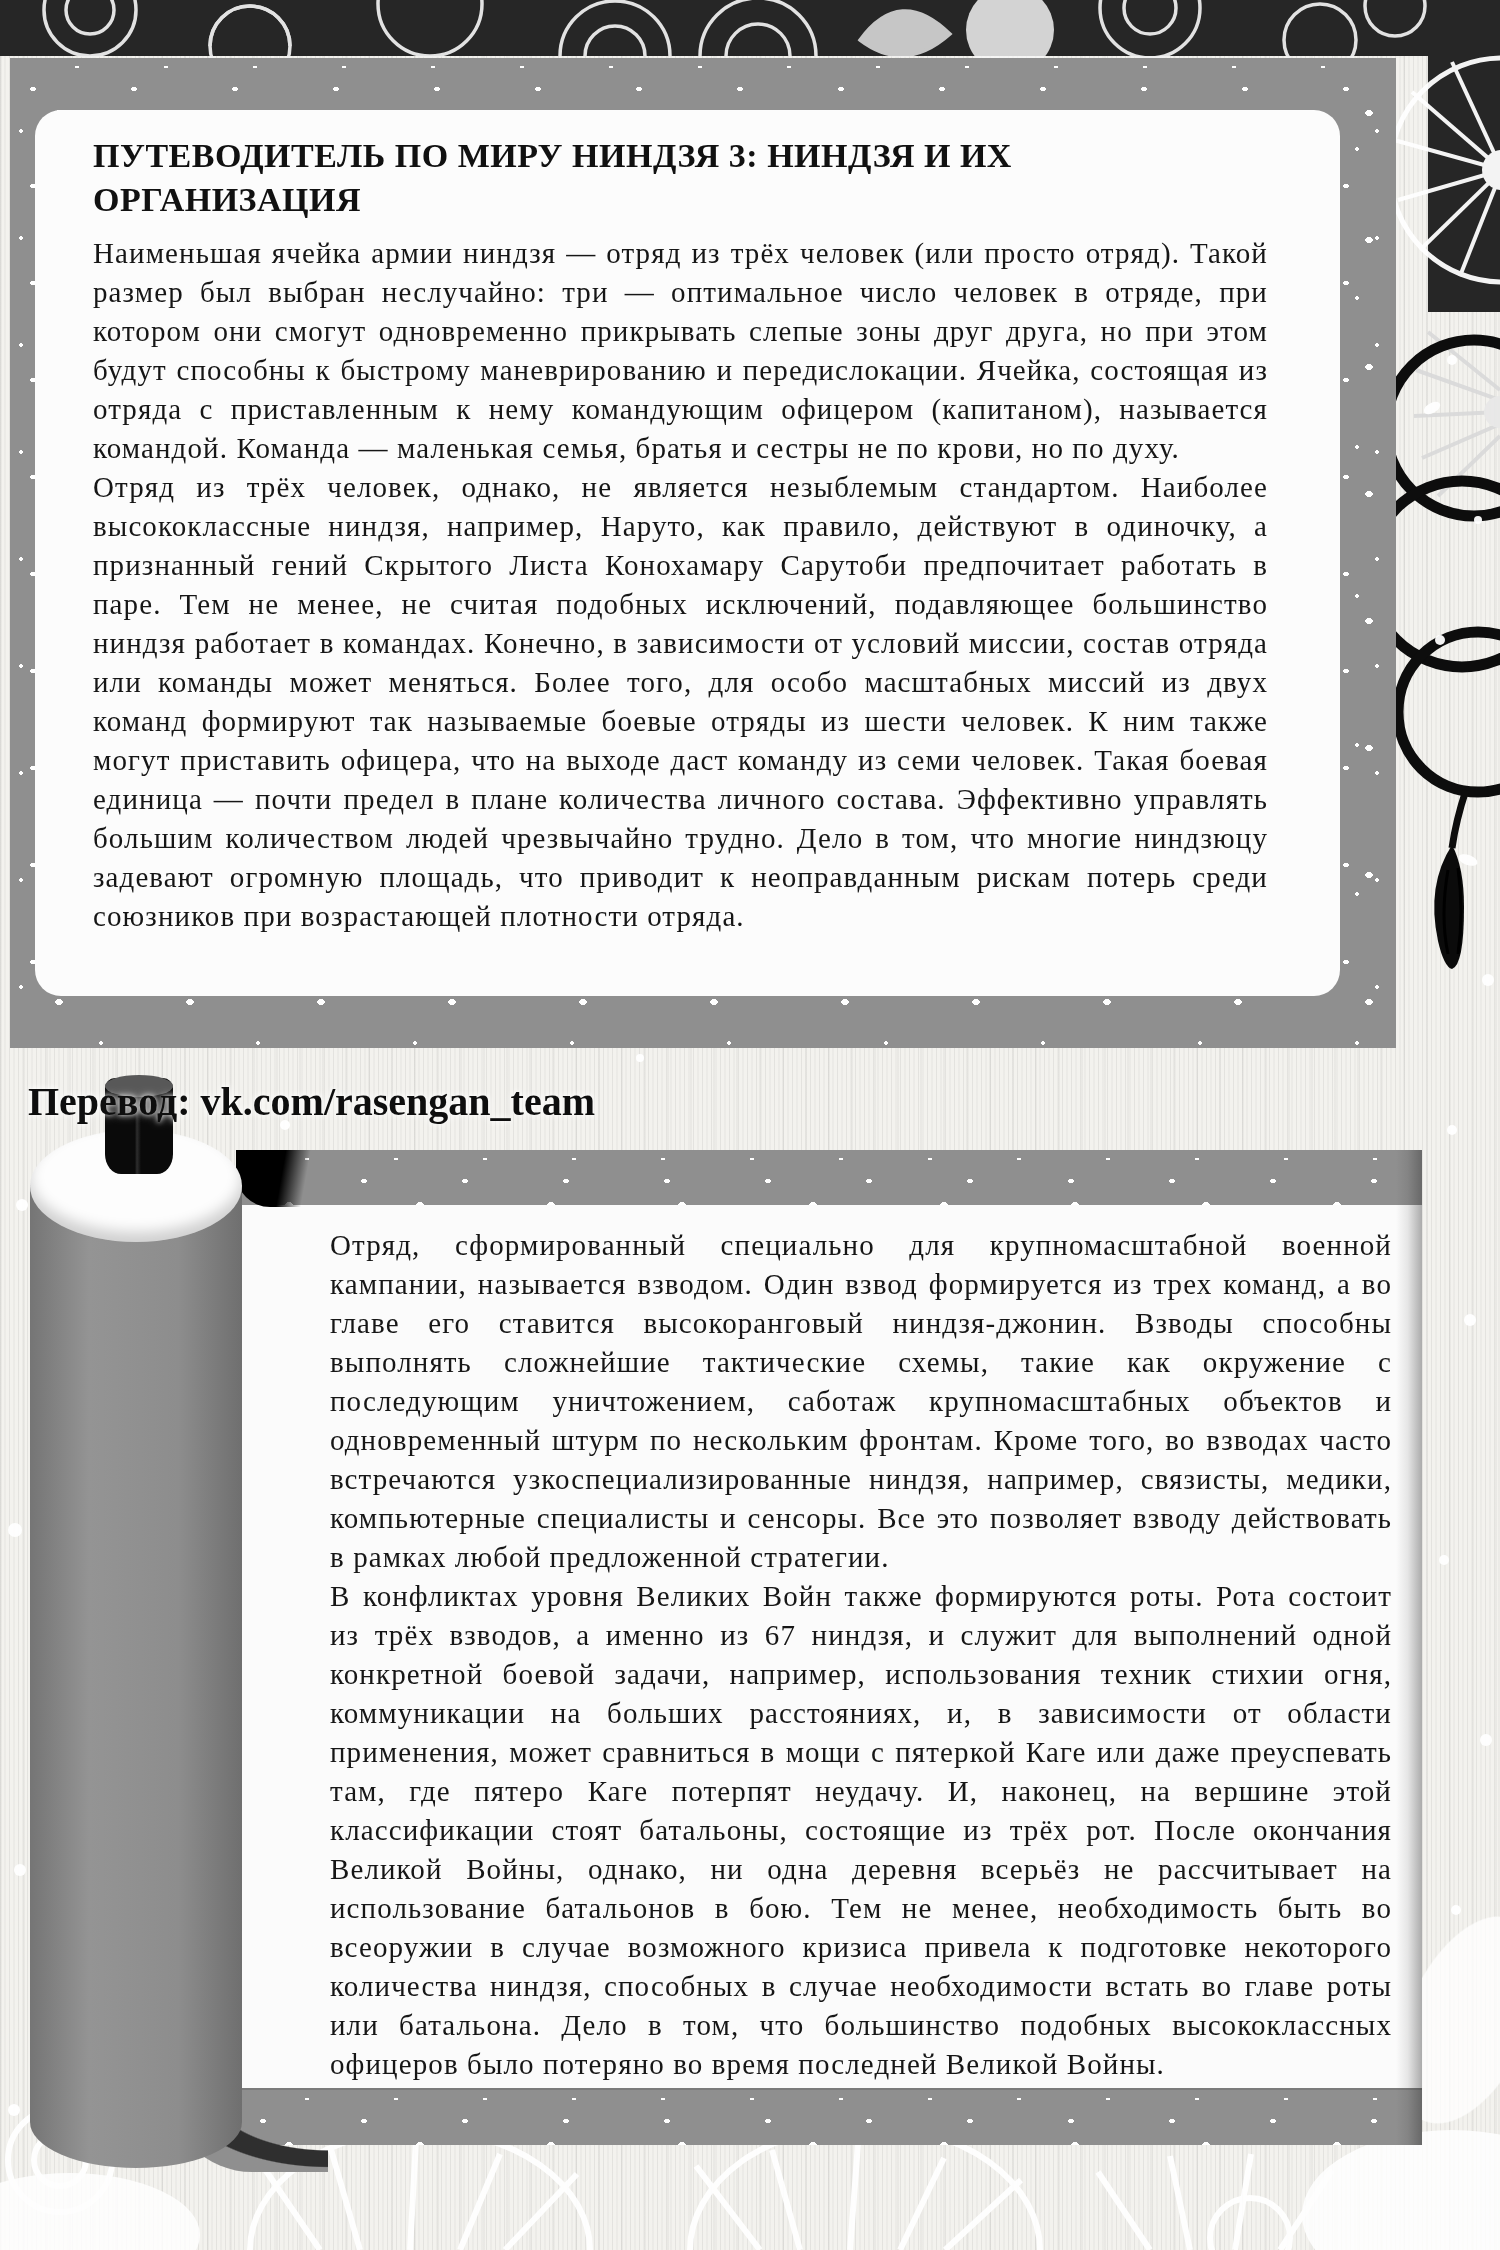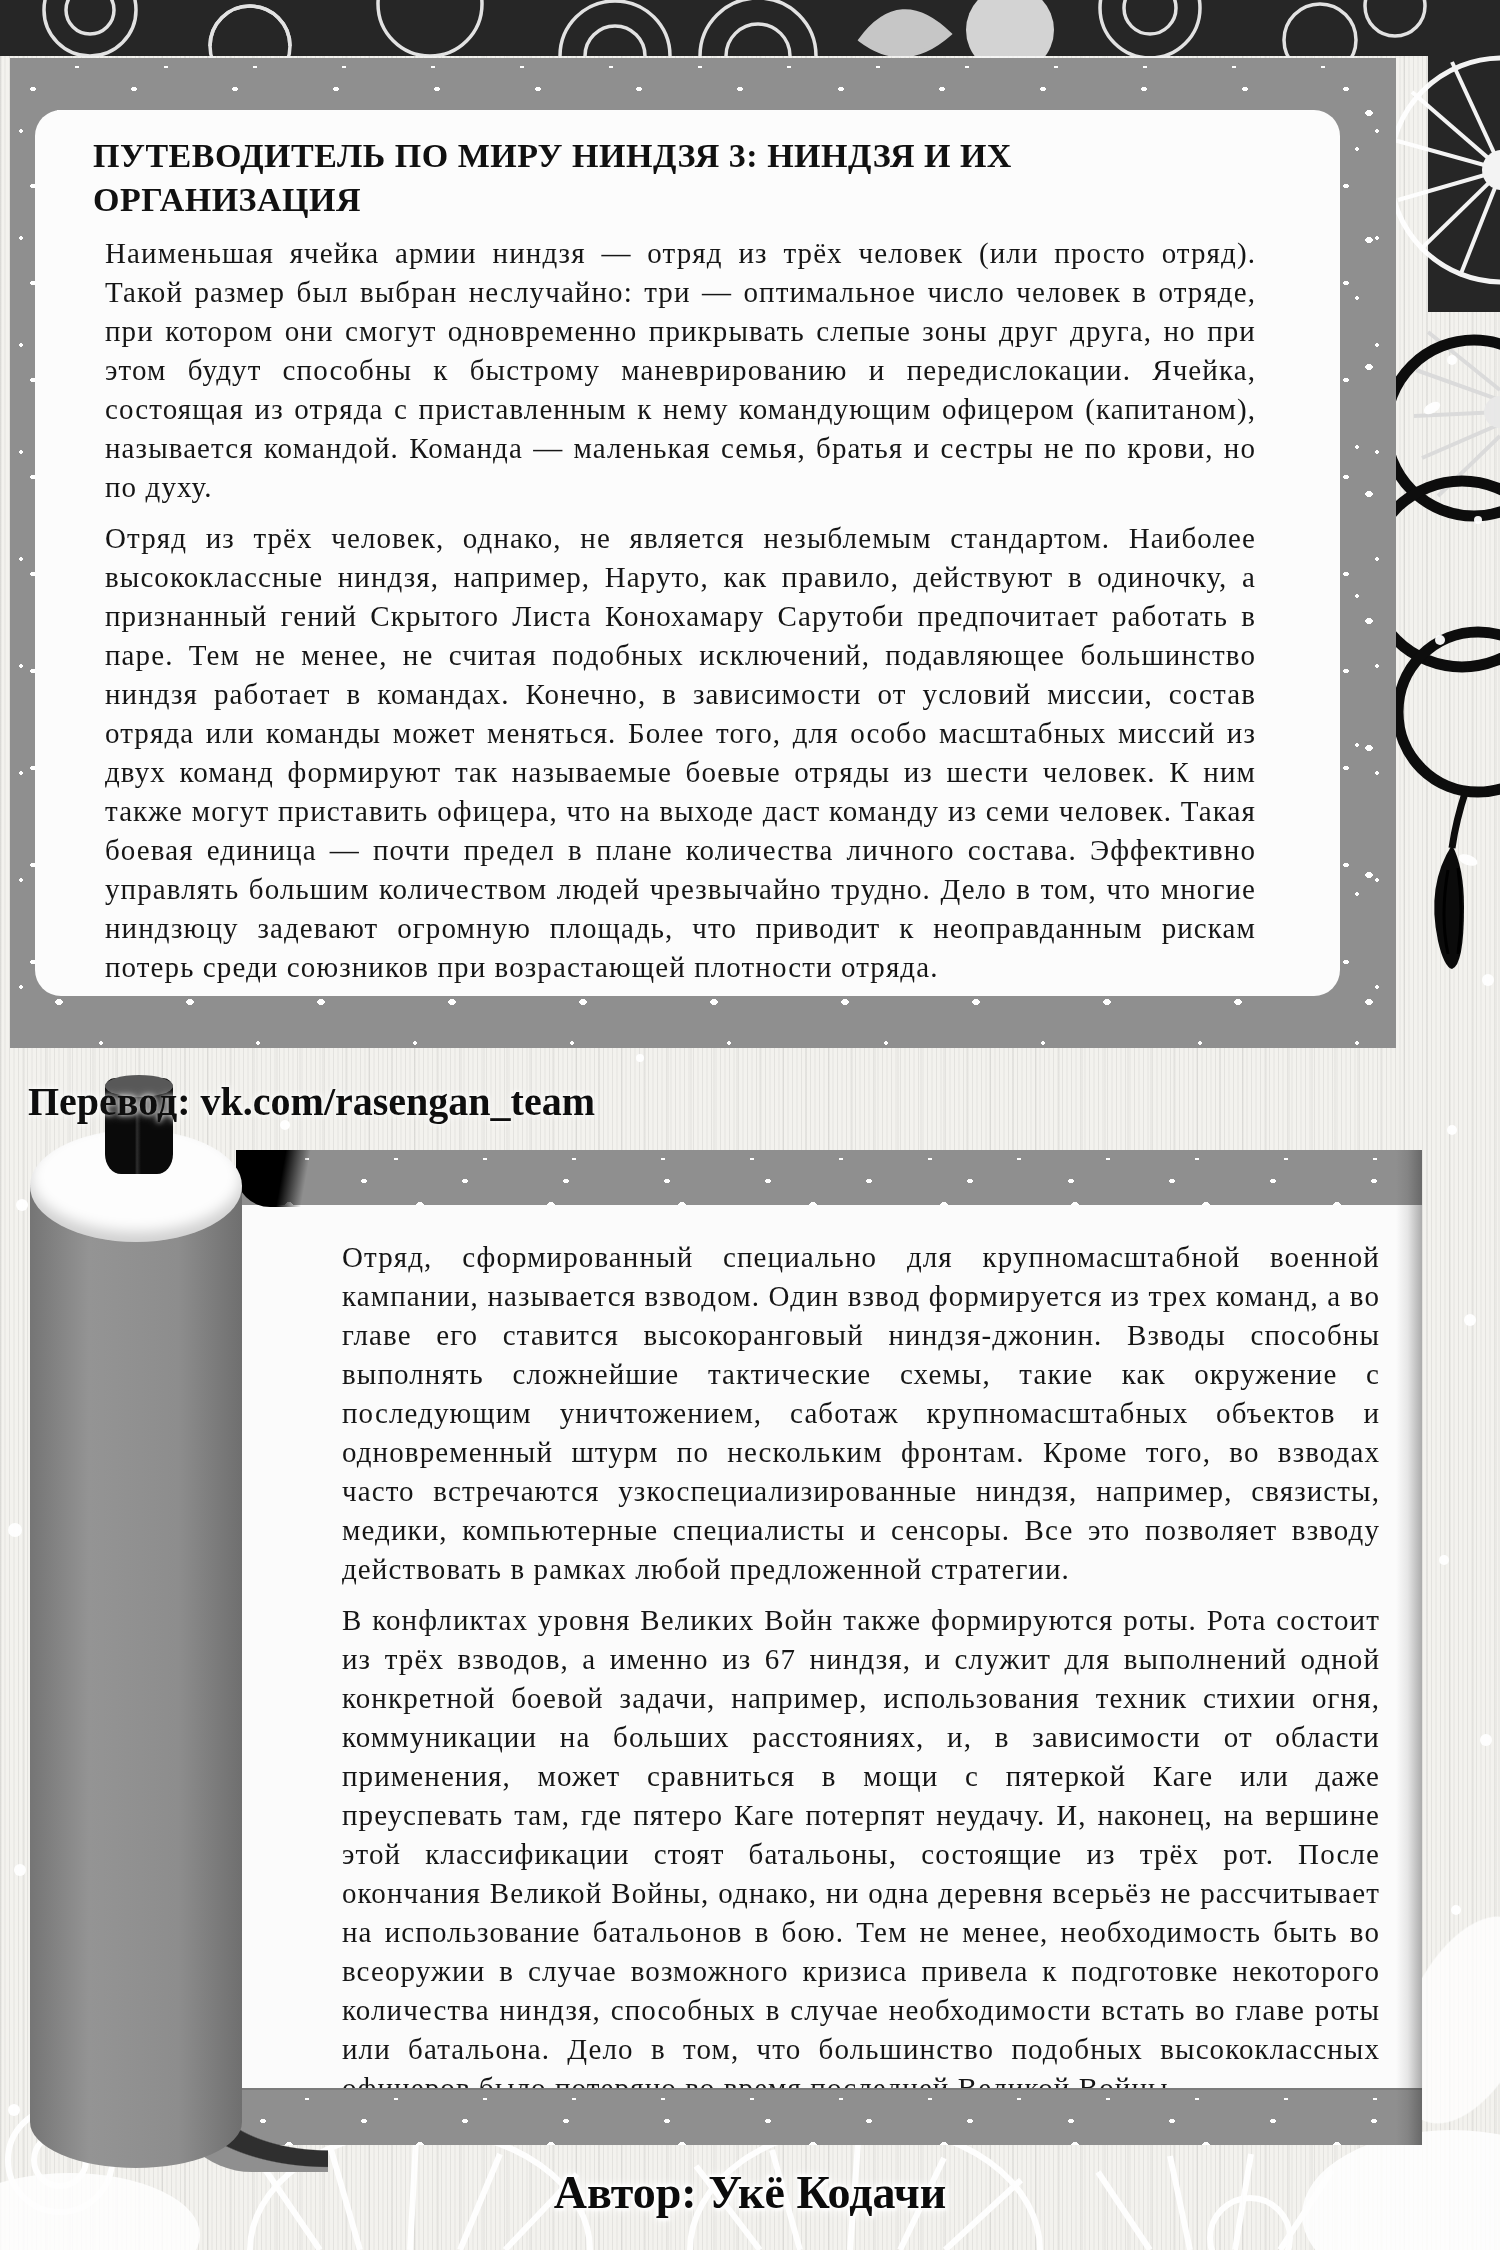--- a/index.html
+++ b/index.html
@@ -27,21 +27,21 @@
     background-color:#8f8f8f;
   }
   .whitebox{
     position:absolute; left:25px; top:52px; right:56px; bottom:52px;
     background:#fcfcfc; padding:24px 72px 0 58px; box-sizing:border-box;border-radius:26px;
   }
   .box-title{
     margin:0 0 12px 0; font-size:34px; font-weight:700; letter-spacing:.5px; line-height:44px; color:#111;
   }
   .body-text p{
-    margin:12px; font-size:29px; line-height:39px; letter-spacing:1.1px;
+    margin:0; font-size:29px; line-height:39px; letter-spacing:1.1px;
     text-align:justify; text-align-last:left;
   }
   
   .credit-translator{
     position:absolute; z-index:3; left:0; top:1078px; width:100%; text-align:left;
     font-size:40px; font-weight:700; color:#0e0e0e;
     text-shadow:0 0 5px rgba(255,255,255,.9), 0 0 10px rgba(255,255,255,.7);
     margin-left:28px;
   }
   
@@ -220,15 +220,14 @@
     </div>
     <div class="shadow-wedge"></div>
     <div class="curl"></div>
     <div class="roller speckled"></div>
     <div class="roller-top"></div>
     <div class="knob">
       <div class="knob-top"></div>
     </div>
   </div>
 
-  <div class="credit-author">Автор: Укё Кодачи</div>
 
 </div>
 
 </body></html>

